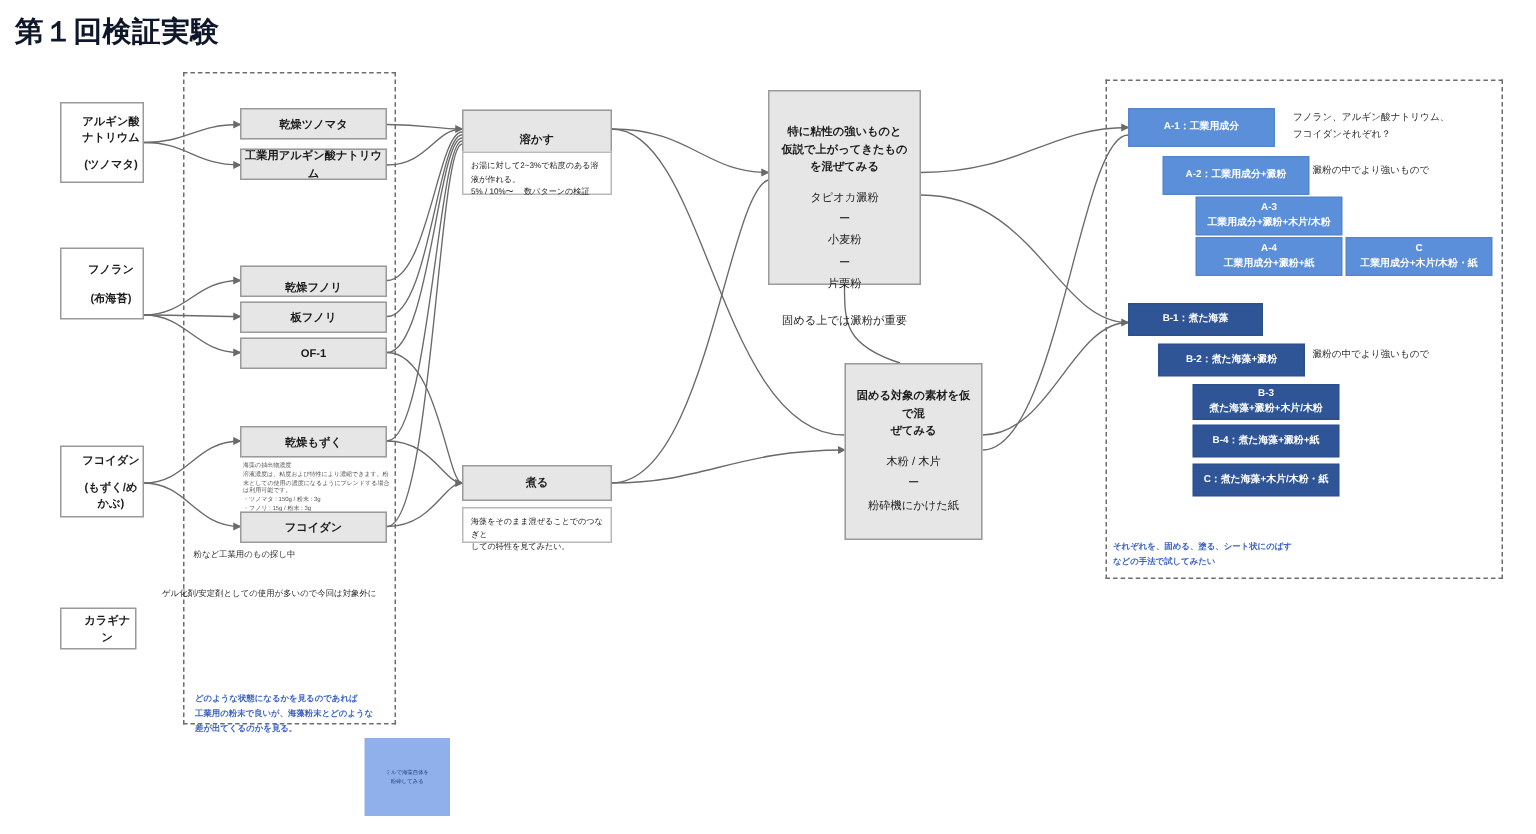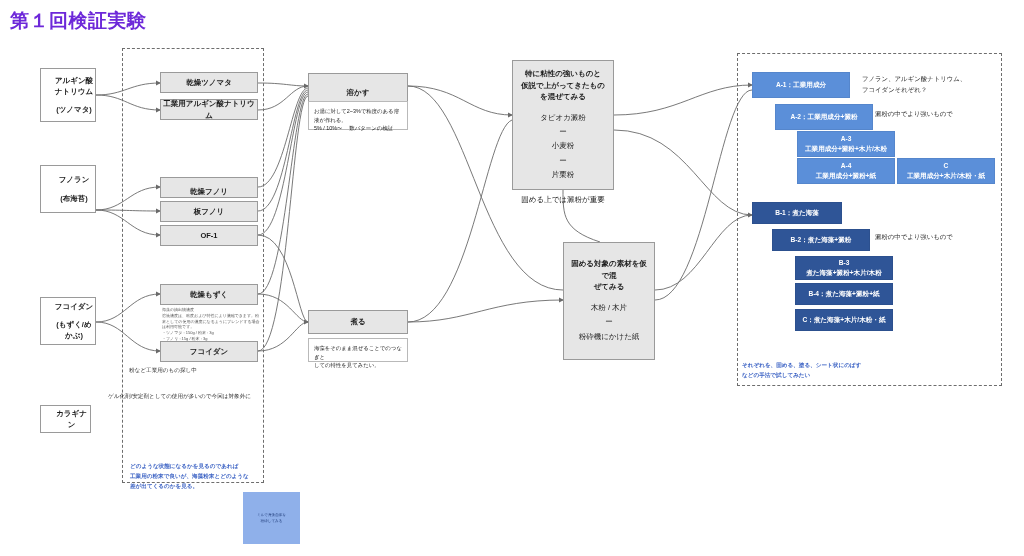--- a/index.html
+++ b/index.html
@@ -10,35 +10,35 @@
     font-family:"Liberation Sans","DejaVu Sans",sans-serif;
     color:#222;
     overflow:hidden;
     position:relative;
   }
   .canvas{position:absolute;inset:0;}
   .layer-svg{position:absolute;left:0;top:0;width:1024px;height:556px;pointer-events:none;}
 
   #page-title{
     position:absolute;left:10px;top:8px;
-    font-size:19px;font-weight:bold;letter-spacing:.5px;color:#6d28d9;
+    font-size:19px;font-weight:bold;letter-spacing:.5px;color:#0f172a;
     white-space:nowrap;
   }
 
   
   .node{
     position:absolute;box-sizing:border-box;
     display:flex;align-items:center;justify-content:center;
     text-align:center;
     border:1px solid #9a9a9a;
     background:#e6e6e6;
     font-size:7.5px;line-height:1.5;font-weight:bold;color:#1c1c1c;
   }
   .node.plain{background:#ffffff;font-weight:bold;padding-left:12px;}
-  .node.stack{flex-direction:column;justify-content:flex-start;padding:7px 5px;font-weight:normal;}
+  .node.stack{flex-direction:column;justify-content:flex-start;padding:21px 5px;font-weight:normal;}
   .node.stack .hd{font-weight:bold;line-height:1.55;margin-bottom:8px;}
   .node.stack .ln{line-height:1.9;}
   .node.note{
     background:#ffffff;border:1px solid #b9b9b9;
     font-weight:normal;font-size:5.4px;line-height:1.6;
     text-align:left;justify-content:flex-start;align-items:flex-start;
     padding:5px 5px;
   }
 
   

